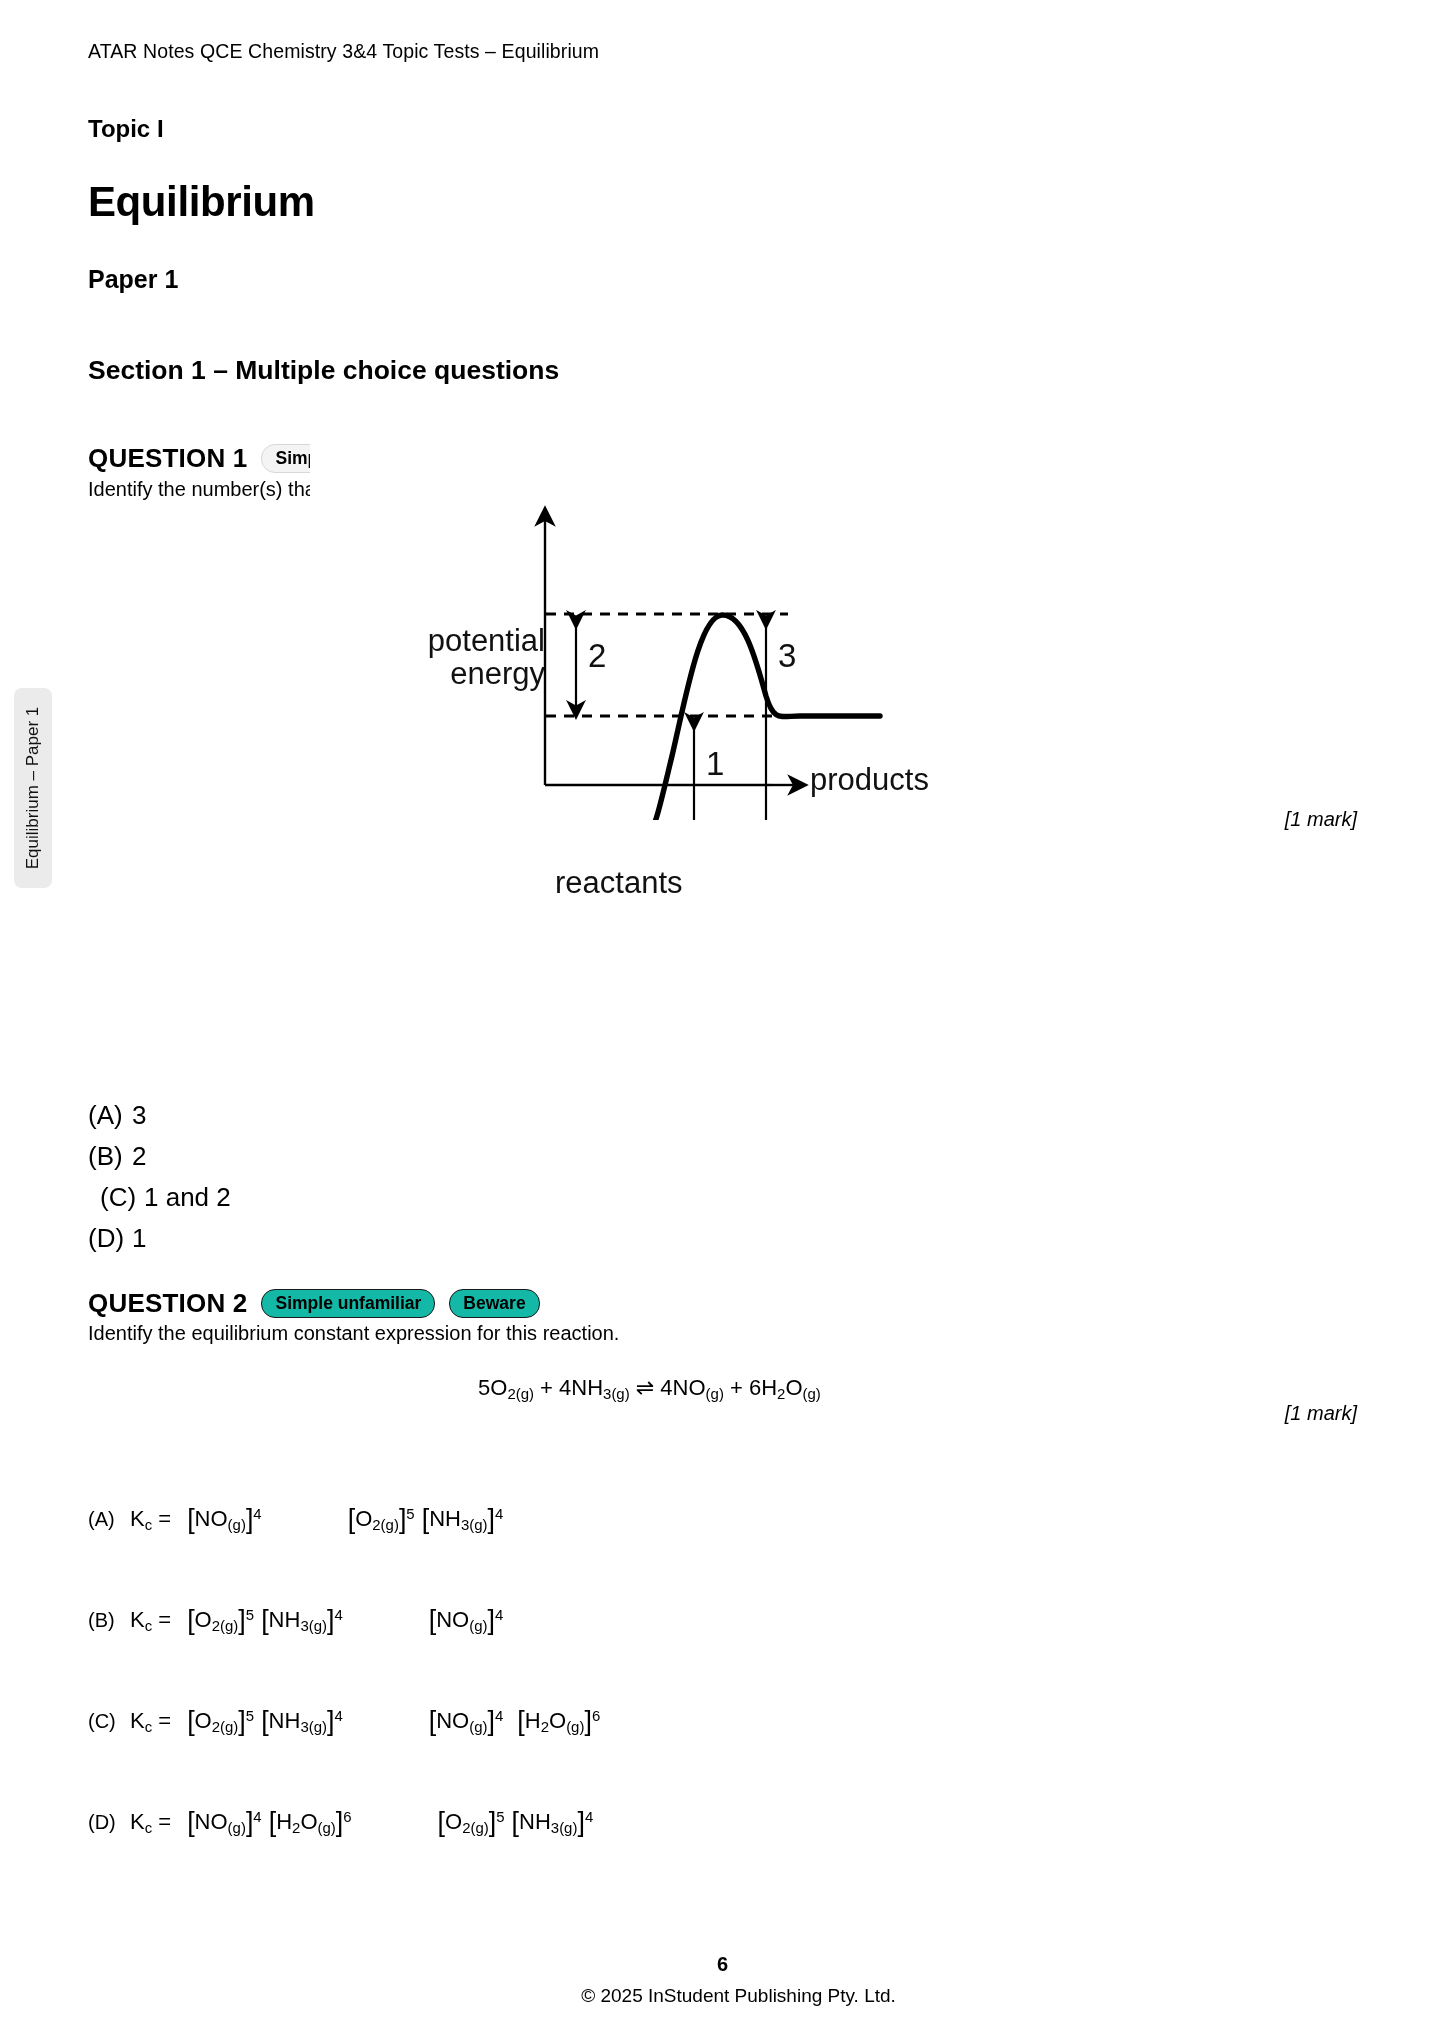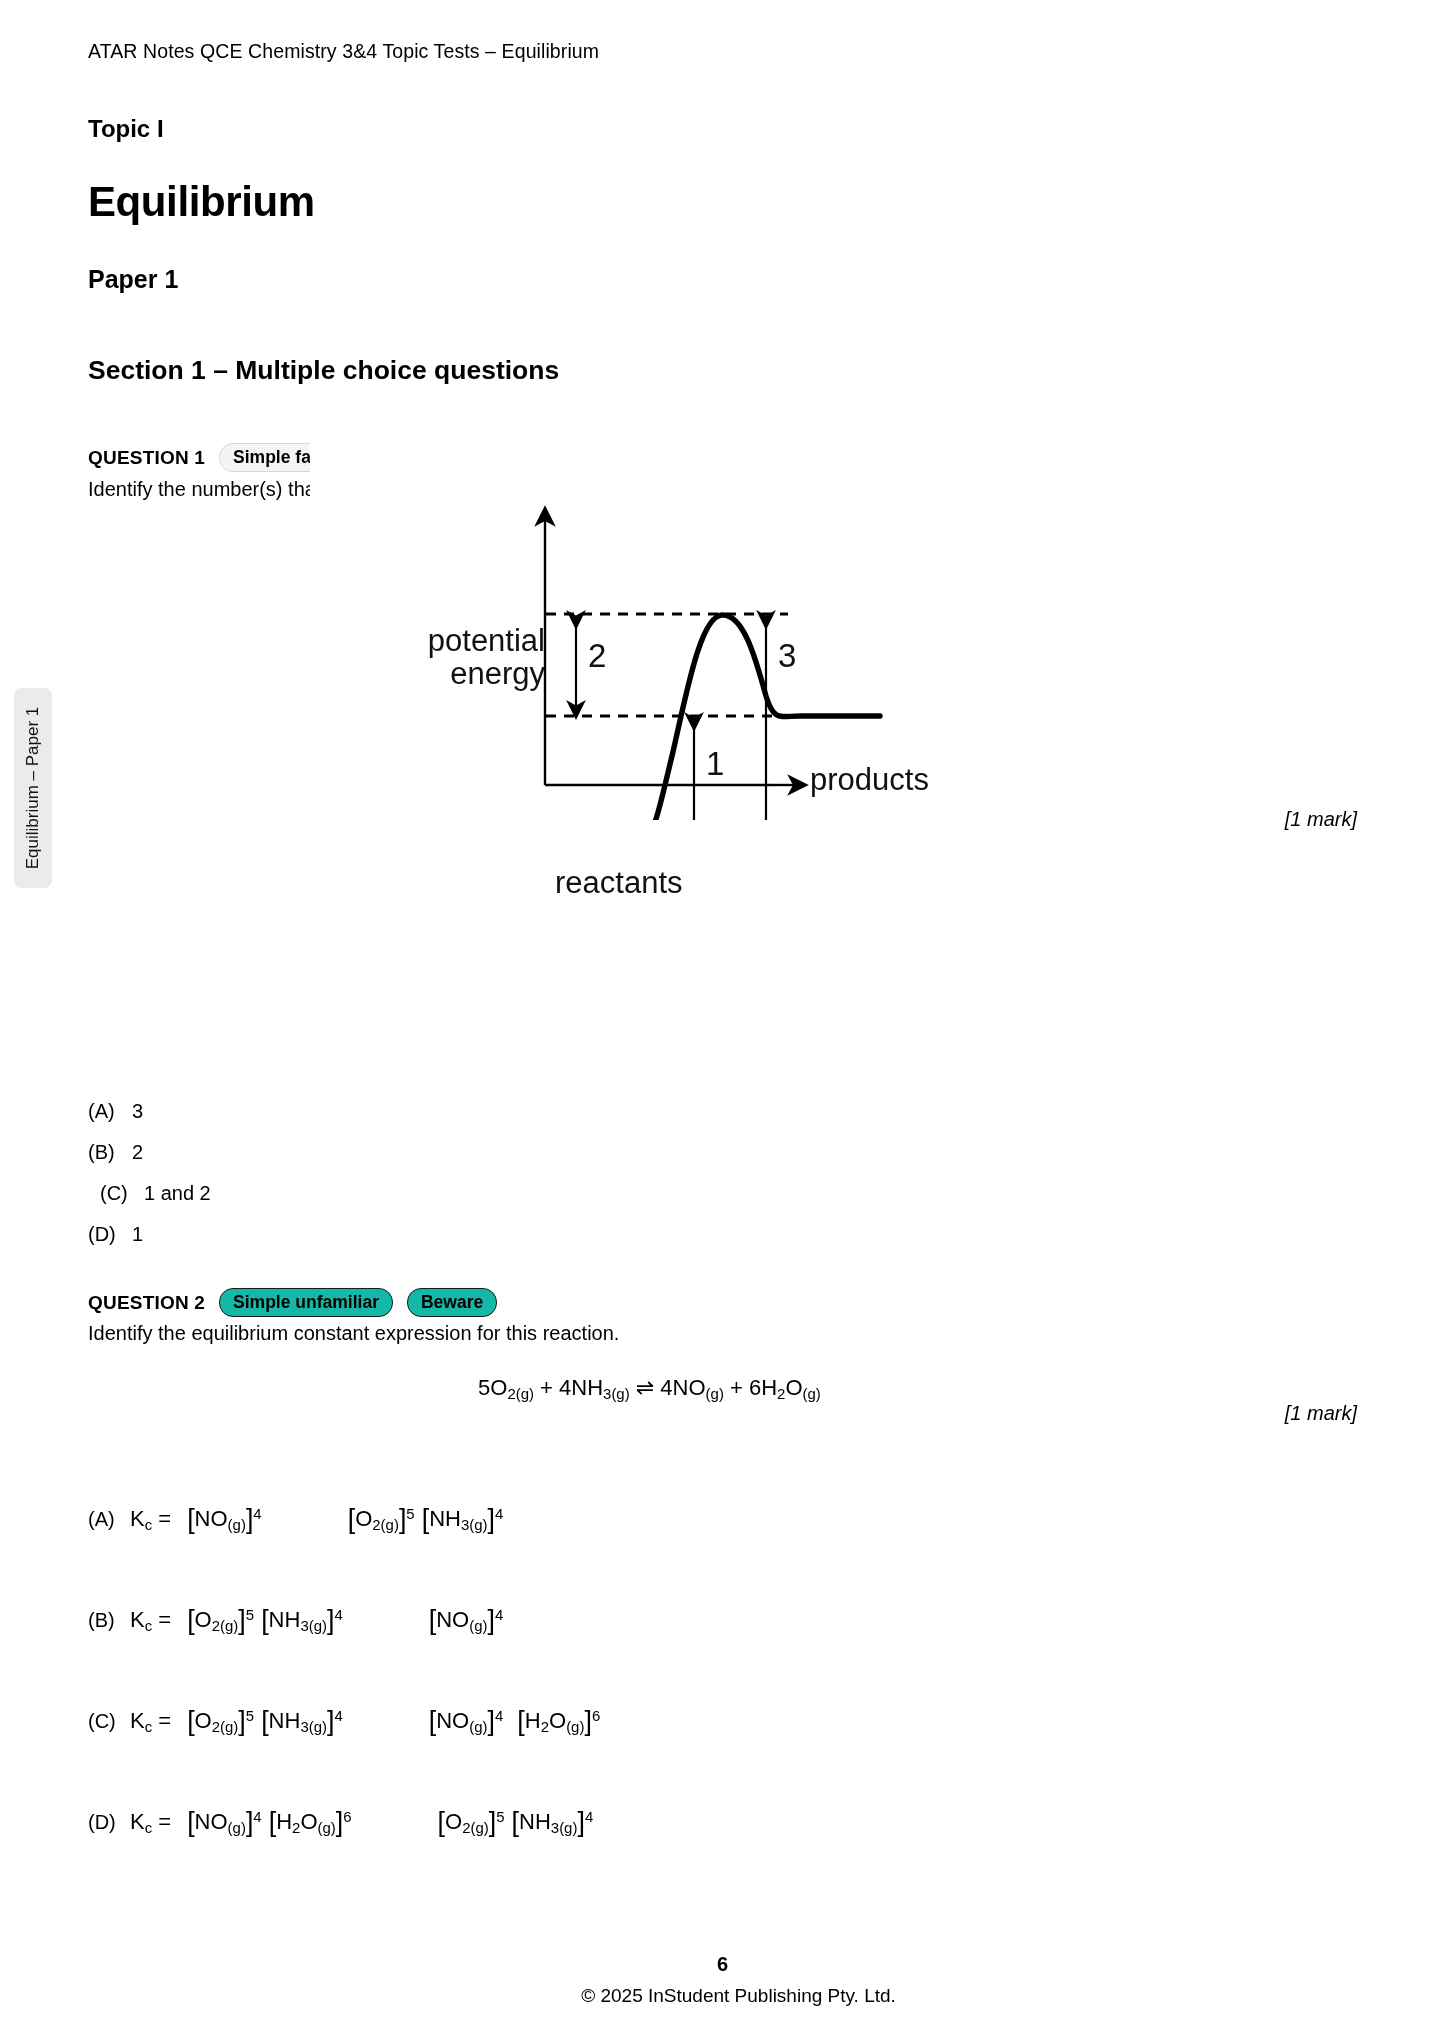--- a/index.html
+++ b/index.html
@@ -84,21 +84,21 @@
 
   
   .q-head {
     position: absolute;
     display: flex;
     align-items: center;
     gap: 14px;
     white-space: nowrap;
   }
   .q-label {
-    font-size: 19px;
+    font-size: 26px;
     font-weight: bold;
     letter-spacing: 0.2px;
     text-align: center;
   }
   .badge {
     display: inline-block;
     font-size: 17.5px;
     font-weight: bold;
     padding: 3px 13px 4px 13px;
     border-radius: 14px;
@@ -114,21 +114,21 @@
   }
   .q-stem {
     position: absolute;
     font-size: 20px;
     white-space: nowrap;
   }
 
   
   .opt {
     position: absolute;
-    font-size: 20px;
+    font-size: 26px;
     white-space: nowrap;
   }
   .opt .tag { display: inline-block; width: 44px; }
 
   
   .mark {
     position: absolute;
     right: 88px;
     font-style: italic;
     font-size: 20px;

